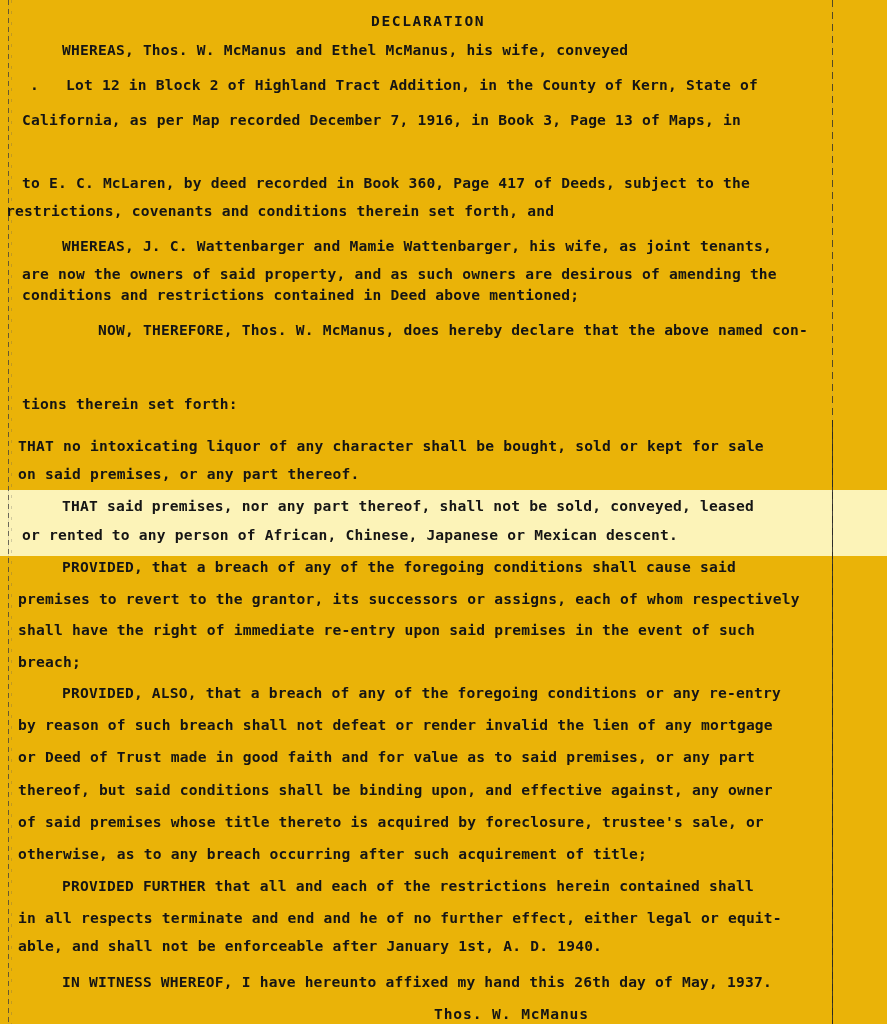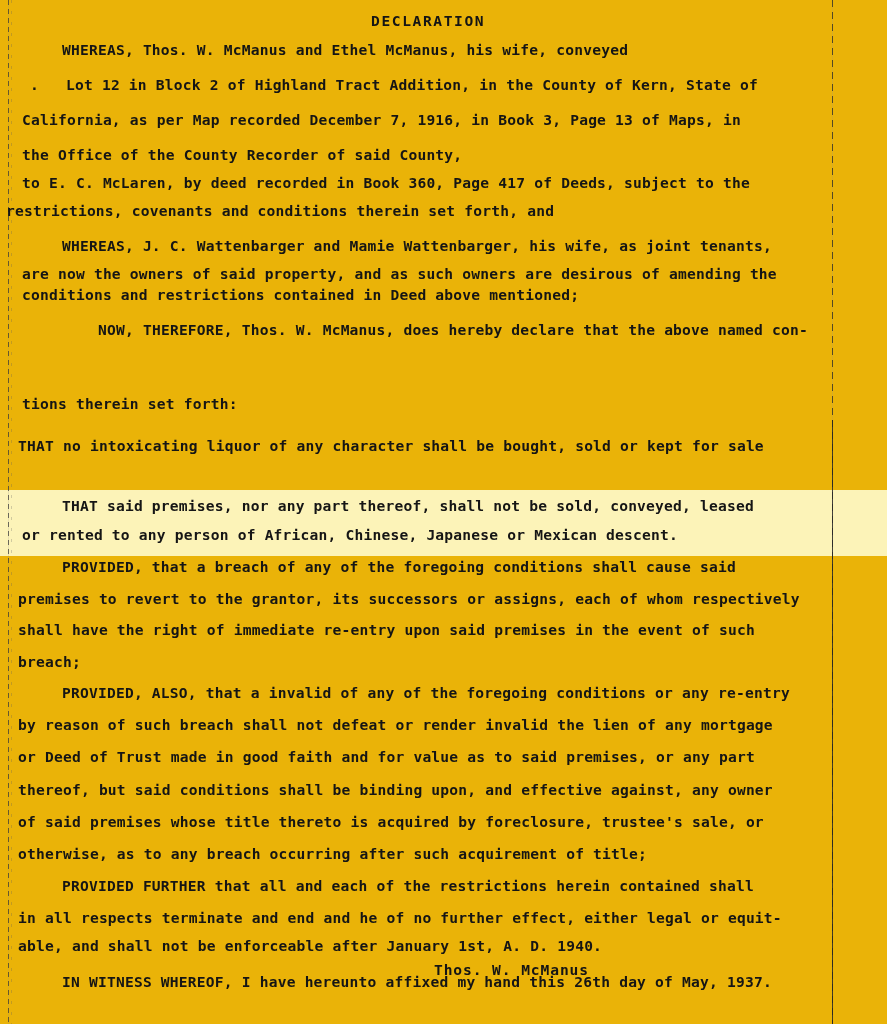--- a/index.html
+++ b/index.html
@@ -98,49 +98,49 @@
   <div class="scan-line left"></div>
   <div class="scan-line left2"></div>
   <div class="scan-line right"></div>
   <div class="scan-line right-solid"></div>
 
   <div class="line title" style="left:371px; top:12px;">DECLARATION</div>
 
   <div class="line" style="left:62px;  top:41px;">WHEREAS, Thos. W. McManus and Ethel McManus, his wife, conveyed</div>
   <div class="line" style="left:30px;  top:76px;">.   Lot 12 in Block 2 of Highland Tract Addition, in the County of Kern, State of</div>
   <div class="line" style="left:22px;  top:111px;">California, as per Map recorded December 7, 1916, in Book 3, Page 13 of Maps, in</div>
-  <div class="line" style="left:22px;  top:146px;">the Office of the County Recorder of said County,</div>
   <div class="line" style="left:22px;  top:174px;">to E. C. McLaren, by deed recorded in Book 360, Page 417 of Deeds, subject to the</div>
   <div class="line" style="left:6px;  top:202px;">restrictions, covenants and conditions therein set forth, and</div>
 
   <div class="line" style="left:62px;  top:237px;">WHEREAS, J. C. Wattenbarger and Mamie Wattenbarger, his wife, as joint tenants,</div>
   <div class="line" style="left:22px;  top:265px;">are now the owners of said property, and as such owners are desirous of amending the</div>
   <div class="line" style="left:22px;  top:286px;">conditions and restrictions contained in Deed above mentioned;</div>
 
   <div class="line" style="left:62px;  top:321px;padding-left:36px;">NOW, THEREFORE, Thos. W. McManus, does hereby declare that the above named con-</div>
   <div class="line" style="left:22px;  top:395px;">tions therein set forth:</div>
 
   <div class="line" style="left:18px;  top:437px;">THAT no intoxicating liquor of any character shall be bought, sold or kept for sale</div>
+  <div class="line" style="left:18px;  top:465px;">on said premises, or any part thereof.</div>
 
   <div class="line" style="left:62px;  top:497px;">THAT said premises, nor any part thereof, shall not be sold, conveyed, leased</div>
   <div class="line" style="left:22px;  top:526px;">or rented to any person of African, Chinese, Japanese or Mexican descent.</div>
 
   <div class="line" style="left:62px;  top:558px;">PROVIDED, that a breach of any of the foregoing conditions shall cause said</div>
   <div class="line" style="left:18px;  top:590px;">premises to revert to the grantor, its successors or assigns, each of whom respectively</div>
   <div class="line" style="left:18px;  top:621px;">shall have the right of immediate re-entry upon said premises in the event of such</div>
   <div class="line" style="left:18px;  top:653px;">breach;</div>
 
-  <div class="line" style="left:62px;  top:684px;">PROVIDED, ALSO, that a invalid of any of the foregoing conditions or any re-entry</div>
+  <div class="line" style="left:62px;  top:684px;">PROVIDED, ALSO, that a breach of any of the foregoing conditions or any re-entry</div>
   <div class="line" style="left:18px;  top:716px;">by reason of such breach shall not defeat or render invalid the lien of any mortgage</div>
   <div class="line" style="left:18px;  top:748px;">or Deed of Trust made in good faith and for value as to said premises, or any part</div>
   <div class="line" style="left:18px;  top:781px;">thereof, but said conditions shall be binding upon, and effective against, any owner</div>
   <div class="line" style="left:18px;  top:813px;">of said premises whose title thereto is acquired by foreclosure, trustee's sale, or</div>
   <div class="line" style="left:18px;  top:845px;">otherwise, as to any breach occurring after such acquirement of title;</div>
 
   <div class="line" style="left:62px;  top:877px;">PROVIDED FURTHER that all and each of the restrictions herein contained shall</div>
   <div class="line" style="left:18px;  top:909px;">in all respects terminate and end and he of no further effect, either legal or equit-</div>
   <div class="line" style="left:18px;  top:937px;">able, and shall not be enforceable after January 1st, A. D. 1940.</div>
 
   <div class="line" style="left:62px;  top:973px;">IN WITNESS WHEREOF, I have hereunto affixed my hand this 26th day of May, 1937.</div>
 
-  <div class="line sig" style="left:434px; top:961px;">Thos. W. McManus</div>
+  <div class="line sig" style="left:434px; top:1005px;">Thos. W. McManus</div>
 
 </div>
 
 </body></html>

